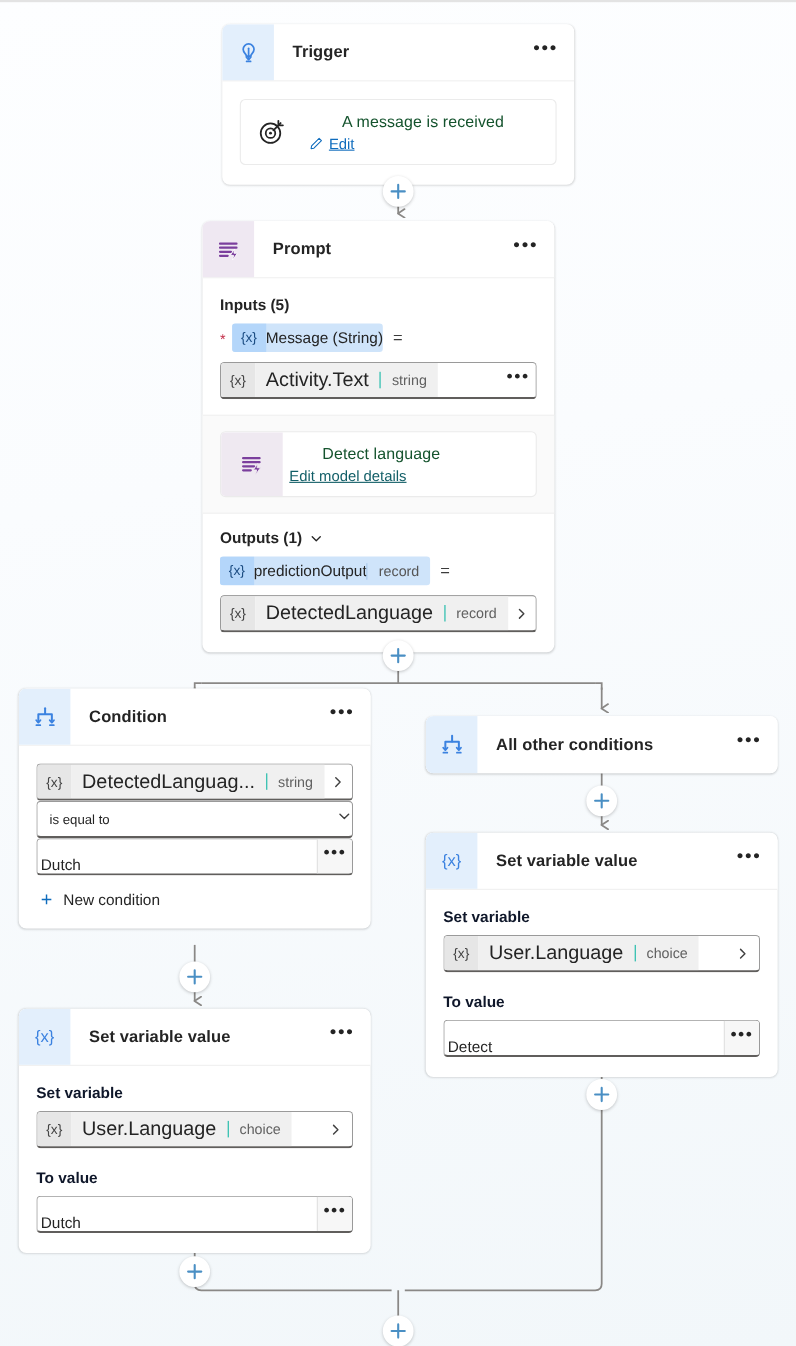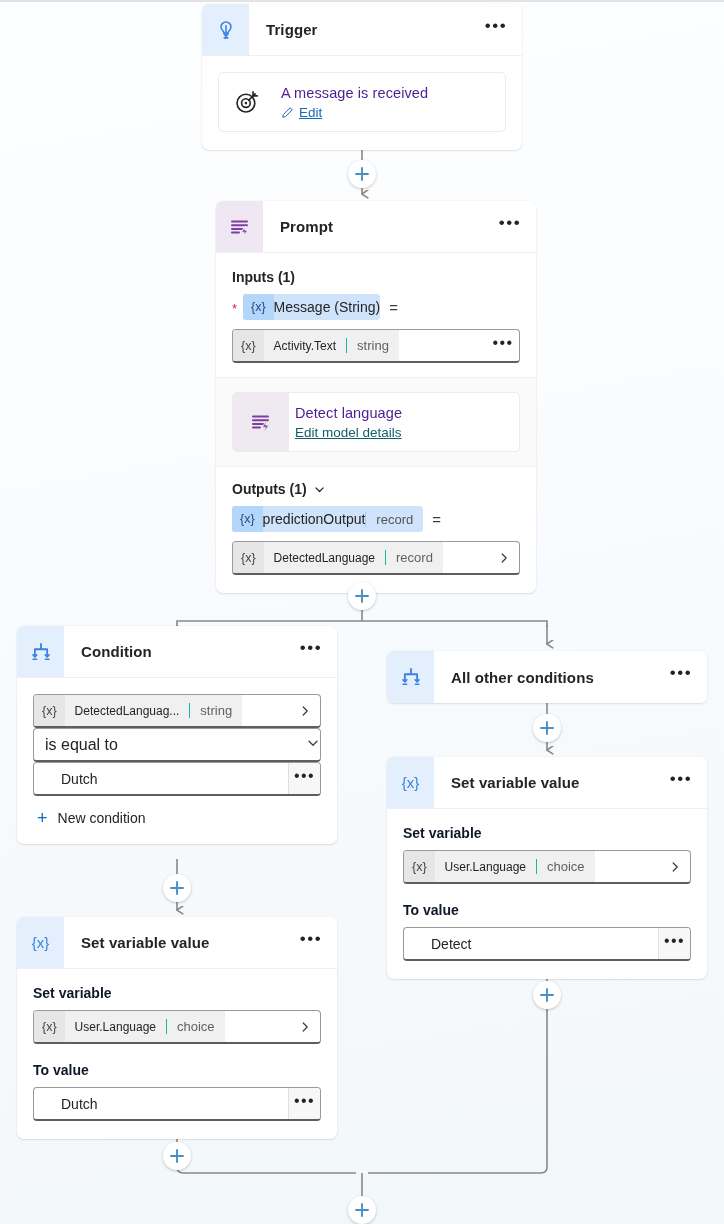--- a/index.html
+++ b/index.html
@@ -110,22 +110,23 @@
   .subcard-text {
     flex: 1;
     display: flex;
     flex-direction: column;
     justify-content: center;
     gap: 4px;
     padding: 10px 12px 10px 6px;
   }
   .subcard-title {
     font-size: 14.5px;
-    color: #4c1d95;
+    color: #14532d;
     letter-spacing: .1px;
+    margin-left: 30px;
   }
   .subcard-link {
     font-size: 13.5px;
     color: #115e67;
     text-decoration: underline;
     cursor: pointer;
     display: inline-flex;
     align-items: center;
     gap: 5px;
     width: fit-content;
@@ -205,39 +206,39 @@
     display: flex;
     align-items: center;
     height: 34px;
     border: 1px solid #9a9a9a;
     border-bottom: 2px solid #605e5c;
     border-radius: 4px;
     background: #ffffff;
     margin-top: 9px;
     overflow: hidden;
   }
-  .inputbox.plain { padding-left: 27px; }
+  .inputbox.plain { padding-left: 3px; align-items: flex-end; }
   .inputbox .vtoken {
     background: #e6e6e6;
     padding: 0 8px;
     height: 100%;
     display: flex;
     align-items: center;
     font-size: 12.5px;
     color: #444;
   }
   .inputbox .vbody {
     background: #f0f0f0;
     height: 100%;
     display: flex;
     align-items: center;
     padding: 0 10px;
     gap: 10px;
   }
-  .inputbox .vname { font-size: 12px; color: #242424; }
+  .inputbox .vname { font-size: 18px; color: #242424; }
   .inputbox .vtype {
     font-size: 13px; color: #616161;
     border-left: 1px solid #14b8a6;
     padding-left: 10px;
   }
   .inputbox .spacer { flex: 1; }
   .inputbox .text-val {
     font-size: 14px;
     color: #242424;
     flex: 1;
@@ -270,21 +271,21 @@
     display: flex;
     align-items: center;
     height: 34px;
     border: 1px solid #9a9a9a;
     border-bottom: 2px solid #605e5c;
     border-radius: 4px;
     background: #fff;
     padding-left: 11px;
     margin-top: 0;
   }
-  .select-box .sel-val { flex: 1; font-size: 16px; color: #242424; }
+  .select-box .sel-val { flex: 1; font-size: 12px; color: #242424; }
 
   .new-condition {
     display: flex;
     align-items: center;
     gap: 10px;
     margin-top: 14px;
     font-size: 14px;
     color: #242424;
     cursor: pointer;
     padding-left: 4px;
@@ -301,22 +302,22 @@
     box-shadow: 0 1px 3px rgba(0,0,0,0.22);
     display: flex;
     align-items: center;
     justify-content: center;
     cursor: pointer;
     z-index: 5;
   }
   .plus-btn svg { display:block; }
 
   
-  #node-trigger      { left: 202px; top: 4px;  width: 320px; }
-  #node-prompt       { left: 216px; top: 201px; width: 320px; }
+  #node-trigger      { left: 202px; top: 22px;  width: 320px; }
+  #node-prompt       { left: 184px; top: 201px; width: 320px; }
   #node-condition    { left: 17px;  top: 626px; width: 320px; }
   #node-allother     { left: 387px; top: 651px; width: 320px; }
   #node-setvar-right { left: 387px; top: 757px; width: 320px; }
   #node-setvar-left  { left: 17px;  top: 917px; width: 320px; }
 
   .prompt-midband {
     background: #fafafa;
     border-top: 1px solid #f0f0f0;
     border-bottom: 1px solid #f0f0f0;
     padding: 14px 16px;
@@ -440,21 +441,21 @@
       <svg width="24" height="24" viewBox="0 0 24 24" fill="none">
         <path d="M4 6.5 h15 M4 10.2 h15 M4 13.9 h10 M4 17.6 h7" stroke="#7b3f9d" stroke-width="2" stroke-linecap="round"></path>
         <path d="M17.2 11.4 L13.4 17.2 h3.0 l-1.0 4.2 l4.4 -6.2 h-3.1 z" fill="#7b3f9d" stroke="#ffffff" stroke-width="0.8" stroke-linejoin="round"></path>
       </svg>
     </div>
     <div class="node-title">Prompt</div>
     <div class="ellipsis-btn">•••</div>
   </div>
 
   <div class="prompt-top">
-    <div class="section-label">Inputs (1)</div>
+    <div class="section-label">Inputs (5)</div>
     <div class="param-row">
       <span class="req-star">*</span>
       <span class="chip">
         <span class="xtoken">{x}</span>
         <span class="chip-name">Message (String)</span>
       </span>
       <span class="equals">=</span>
     </div>
     <div class="inputbox">
       <span class="vtoken">{x}</span>

